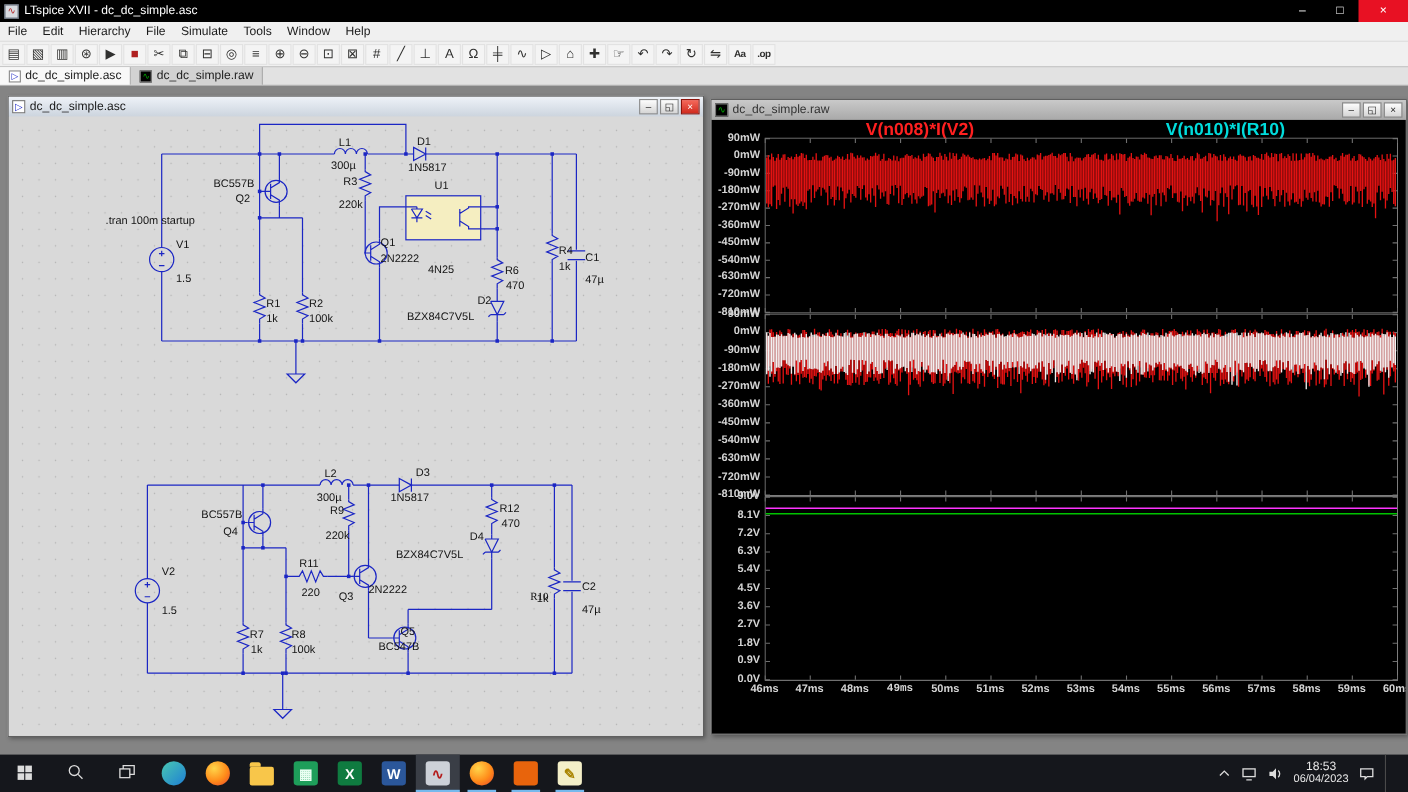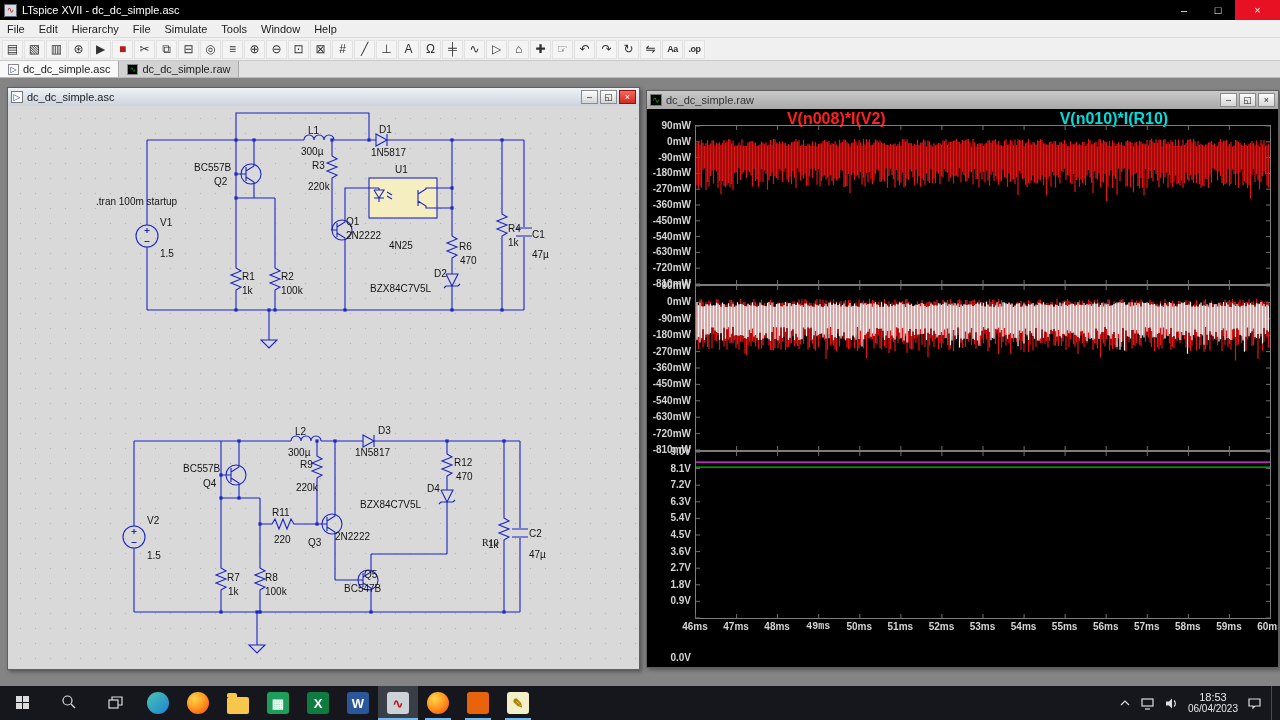--- a/index.html
+++ b/index.html
@@ -54,21 +54,21 @@
   #taskbar svg{stroke:#dcdcdc;stroke-width:1.2}
   .tb-apps{display:flex;align-items:stretch}
   .tb-app{width:40px;position:relative;display:flex;align-items:center;justify-content:center}
   .tb-app.active{background:#3a3e46}
   .runline{position:absolute;left:7px;right:7px;bottom:0;height:2px;background:#76b9ed}
   .tb-app.active .runline{left:0;right:0}
   .ic{width:22px;height:22px;display:flex;align-items:center;justify-content:center;font-size:13px;font-weight:700;border-radius:3px}
   .ic.circle{border-radius:50%}
   .ic.folder{border-radius:2px;position:relative;height:17px;margin-top:4px}
   .ic.folder:before{content:"";position:absolute;top:-4px;left:0;width:10px;height:4px;background:inherit;border-radius:2px 2px 0 0}
-  .tray{margin-left:auto;display:flex;align-items:center;gap:9px;padding-right:4px}
+  .tray{margin-left:auto;display:flex;align-items:center;gap:9px;padding-right:16px}
   .tray-ico{display:flex;align-items:center}
   .clock{text-align:center;line-height:12px;font-size:11px}
   .clock div:last-child{font-size:10px}
   .desk{width:5px;height:100%;border-left:1px solid #4a4a4a}
 </style>
 </head>
 <body>
 
 <div id="titlebar">
   <span class="app-ico">∿</span>
@@ -367,21 +367,21 @@
               <span class="wf-ytick" style="top: -5px;">9.0V</span>
               <span class="wf-ytick" style="top: 11.6px;">8.1V</span>
               <span class="wf-ytick" style="top: 28.2px;">7.2V</span>
               <span class="wf-ytick" style="top: 44.8px;">6.3V</span>
               <span class="wf-ytick" style="top: 61.4px;">5.4V</span>
               <span class="wf-ytick" style="top: 78px;">4.5V</span>
               <span class="wf-ytick" style="top: 94.6px;">3.6V</span>
               <span class="wf-ytick" style="top: 111.2px;">2.7V</span>
               <span class="wf-ytick" style="top: 127.8px;">1.8V</span>
               <span class="wf-ytick" style="top: 144.4px;">0.9V</span>
-              <span class="wf-ytick" style="top: 161px; margin-top: 40px;">0.0V</span>
+              <span class="wf-ytick" style="top: 161px;">0.0V</span>
               <svg width="576" height="168" class="plot-svg">
                 <rect x="0.5" y="0.5" width="575" height="167" fill="none" stroke="#7d7d7d"></rect>
                 <path d="M1,1.0 H5 M571,1.0 H575 M1,17.6 H5 M571,17.6 H575 M1,34.2 H5 M571,34.2 H575 M1,50.8 H5 M571,50.8 H575 M1,67.4 H5 M571,67.4 H575 M1,84.0 H5 M571,84.0 H575 M1,100.6 H5 M571,100.6 H575 M1,117.2 H5 M571,117.2 H575 M1,133.8 H5 M571,133.8 H575 M1,150.4 H5 M571,150.4 H575 M1,167.0 H5 M571,167.0 H575 M0.5,167 V163 M0.5,1 V5 M41.6,167 V163 M41.6,1 V5 M82.6,167 V163 M82.6,1 V5 M123.7,167 V163 M123.7,1 V5 M164.8,167 V163 M164.8,1 V5 M205.9,167 V163 M205.9,1 V5 M246.9,167 V163 M246.9,1 V5 M288.0,167 V163 M288.0,1 V5 M329.1,167 V163 M329.1,1 V5 M370.1,167 V163 M370.1,1 V5 M411.2,167 V163 M411.2,1 V5 M452.3,167 V163 M452.3,1 V5 M493.4,167 V163 M493.4,1 V5 M534.4,167 V163 M534.4,1 V5 M575.5,167 V163 M575.5,1 V5 " stroke="#6f6f6f" fill="none"></path>
                 <line x1="1" x2="575" y1="16.1" y2="16.1" stroke="#00c400" stroke-width="1.3"></line>
                 <line x1="1" x2="575" y1="11.1" y2="11.1" stroke="#ff35ff" stroke-width="1.3"></line>
               </svg>
             </div>
           </div>
         </div>
       <div class="wf-xlabels">

